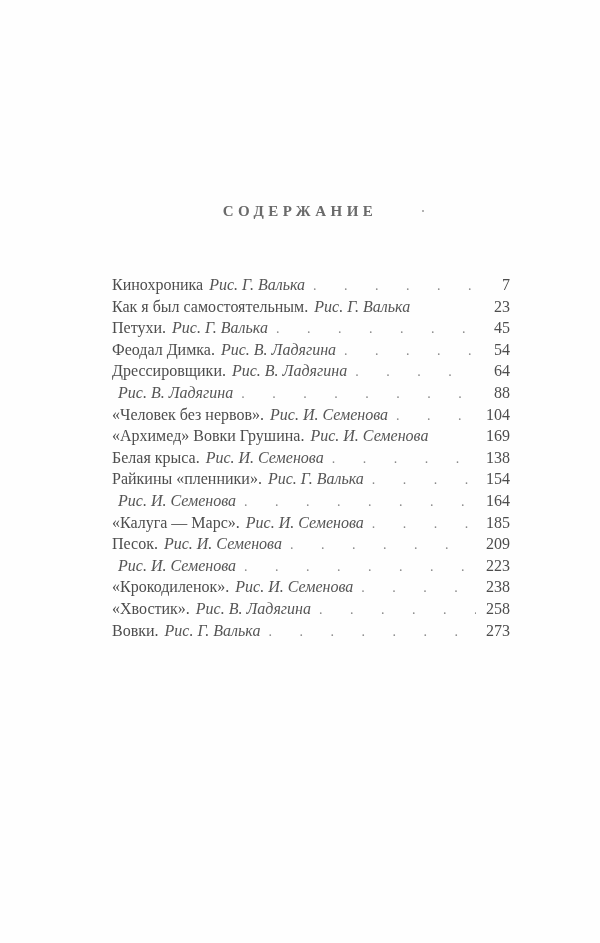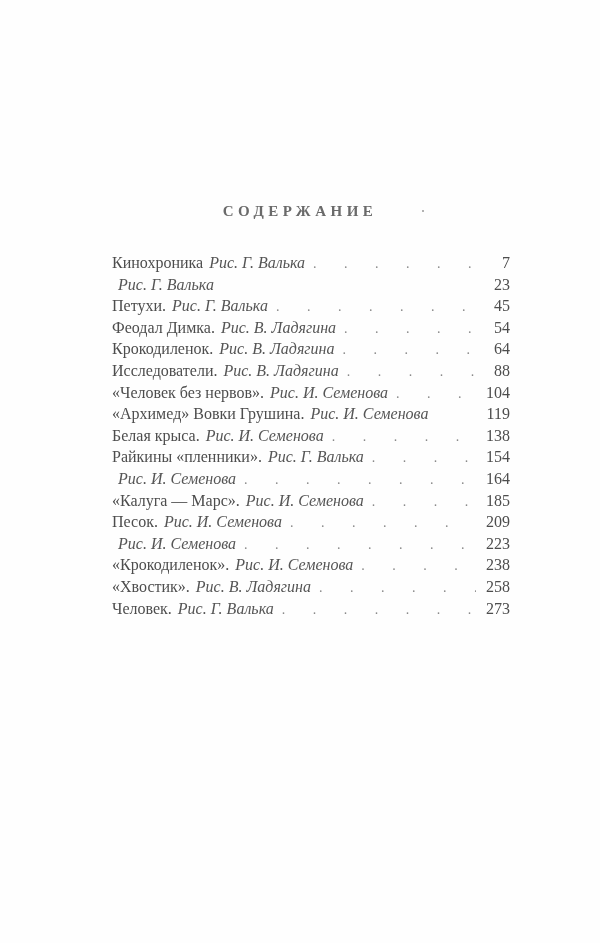--- a/index.html
+++ b/index.html
@@ -37,21 +37,21 @@
     .speck {
       position: absolute;
       top: 210px;
       left: 422px;
       width: 2px; height: 2px;
       background: #999;
       border-radius: 1px;
     }
     .toc {
       position: absolute;
-      top: 252px;
+      top: 274px;
       left: 112px;
       width: 398px;
     }
     .row {
       display: flex;
       align-items: baseline;
       height: 21.6px;
       font-size: 16px;
       line-height: 21.6px;
       white-space: nowrap;
@@ -88,59 +88,59 @@
   <div class="speck"></div>
 
   <div class="toc">
     <div class="row">
       <span class="title-text">Кинохроника</span>
       <span class="illus">Рис. Г. Валька</span>
       <span class="dots">. . . . . . . . . . . . . . . . . . . . .</span>
       <span class="page-num">7</span>
     </div>
     <div class="row">
+      <span class="title-text">Как я был самостоятельным.</span>
       <span class="illus">Рис. Г. Валька</span>
       <span class="dots"></span>
       <span class="page-num">23</span>
     </div>
     <div class="row">
       <span class="title-text">Петухи.</span>
       <span class="illus">Рис. Г. Валька</span>
       <span class="dots">. . . . . . . . . . . . . . . . . . . . .</span>
       <span class="page-num">45</span>
     </div>
     <div class="row">
       <span class="title-text">Феодал Димка.</span>
       <span class="illus">Рис. В. Ладягина</span>
       <span class="dots">. . . . . . . . . . . . . . . . . . . . .</span>
       <span class="page-num">54</span>
     </div>
     <div class="row">
-      <span class="title-text">Крокодиленок.</span>
+      <span class="title-text">Дрессировщики.</span>
       <span class="illus">Рис. В. Ладягина</span>
       <span class="dots">. . . . . . . . . . . . . . . . . . . . .</span>
       <span class="page-num">64</span>
     </div>
     <div class="row">
-      <span class="title-text">Исследователи.</span>
       <span class="illus">Рис. В. Ладягина</span>
       <span class="dots">. . . . . . . . . . . . . . . . . . . . .</span>
       <span class="page-num">88</span>
     </div>
     <div class="row">
       <span class="title-text">«Человек без нервов».</span>
       <span class="illus">Рис. И. Семенова</span>
       <span class="dots">. . . . . . . . . . . . . . . . . . . . .</span>
       <span class="page-num">104</span>
     </div>
     <div class="row">
       <span class="title-text">«Архимед» Вовки Грушина.</span>
       <span class="illus">Рис. И. Семенова</span>
       <span class="dots"></span>
-      <span class="page-num">119</span>
+      <span class="page-num">169</span>
     </div>
     <div class="row">
       <span class="title-text">Белая крыса.</span>
       <span class="illus">Рис. И. Семенова</span>
       <span class="dots">. . . . . . . . . . . . . . . . . . . . .</span>
       <span class="page-num">138</span>
     </div>
     <div class="row">
       <span class="title-text">Райкины «пленники».</span>
       <span class="illus">Рис. Г. Валька</span>
@@ -175,19 +175,19 @@
       <span class="dots">. . . . . . . . . . . . . . . . . . . . .</span>
       <span class="page-num">238</span>
     </div>
     <div class="row">
       <span class="title-text">«Хвостик».</span>
       <span class="illus">Рис. В. Ладягина</span>
       <span class="dots">. . . . . . . . . . . . . . . . . . . . .</span>
       <span class="page-num">258</span>
     </div>
     <div class="row">
-      <span class="title-text">Человек.</span>
+      <span class="title-text">Вовки.</span>
       <span class="illus">Рис. Г. Валька</span>
       <span class="dots">. . . . . . . . . . . . . . . . . . . . .</span>
       <span class="page-num">273</span>
     </div>
   </div>
 </div>
 
 </body></html>

